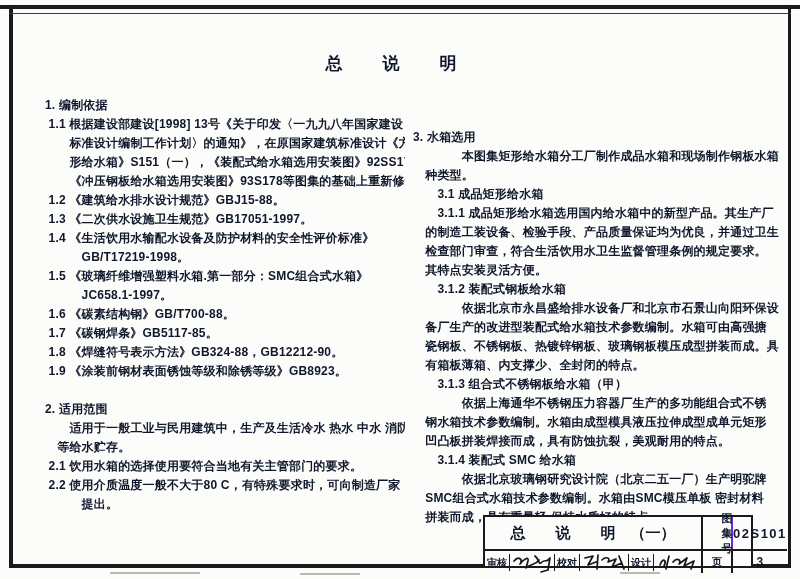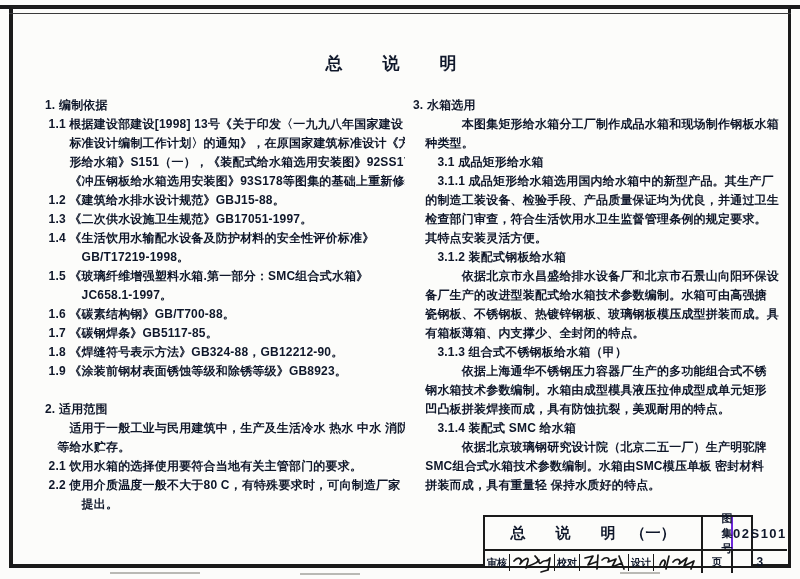--- a/index.html
+++ b/index.html
@@ -24,21 +24,21 @@
     position:absolute; left:0; top:52px; width:784px;
     text-align:center; font-size:17px; font-weight:bold;
     letter-spacing:2px; white-space:pre;
   }
   .col{
     position:absolute; top:96px; font-size:12px; font-weight:600;
     letter-spacing:0.2px; line-height:19px; white-space:pre;
   }
   .col .line{min-height:19px; overflow:hidden;}
   .col-left{left:45px;  width:360px;}
-  .col-right{left:413px; width:366px;}
+  .col-right{left:413px; width:366px;margin-top:32px;}
 
   
   .title-block{
     position:absolute; left:483px; top:515px; width:270px; height:53px;
     box-sizing:border-box; border:2px solid #1a1a1a; background:#fcfcfa;
     display:grid; grid-template-columns:218px 30px 1fr; grid-template-rows:32px 1fr;
   }
   .tb-cell{box-sizing:border-box; display:flex; align-items:center; justify-content:center; overflow:visible;}
   .tb-title{border-right:2px solid #1a1a1a; font-size:15px; font-weight:bold; white-space:pre;}
   .tb-atlas-label{border-right:2px solid #6d28d9; font-size:11px; font-weight:bold; letter-spacing:0;margin-left:20px;}

